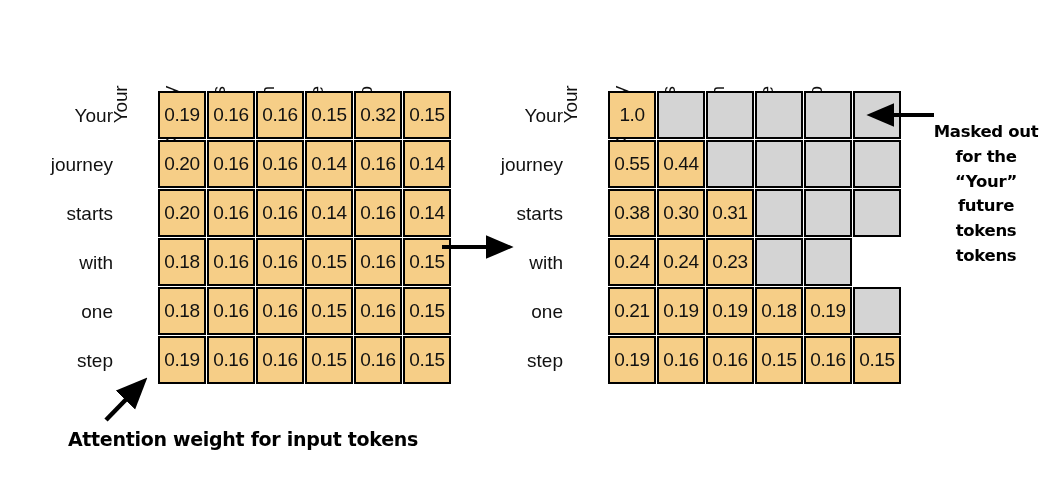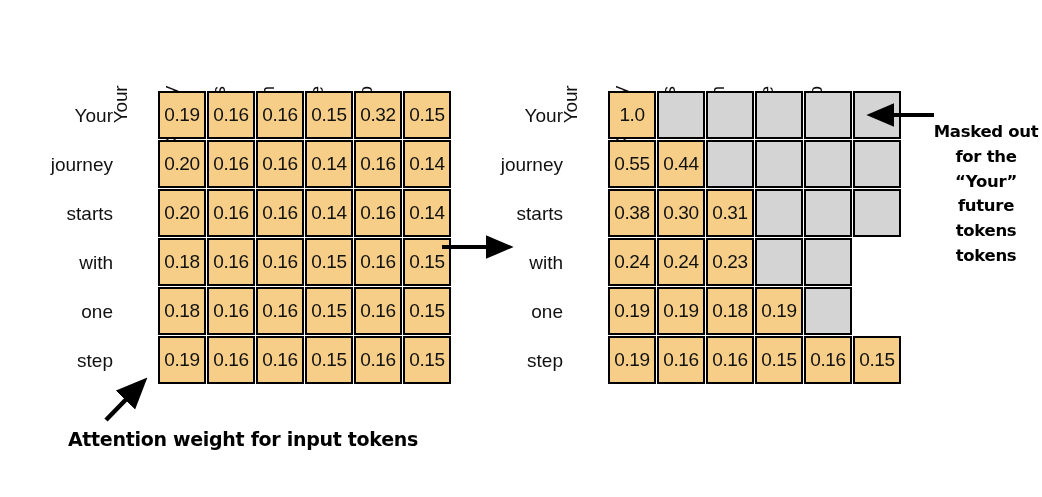--- a/index.html
+++ b/index.html
@@ -320,20 +320,21 @@
 
     <div class="grid-row">
       <div class="cell">0.24</div>
       <div class="cell">0.24</div>
       <div class="cell">0.23</div>
       <div class="cell masked"></div>
       <div class="cell masked"></div>
     </div>
 
     <div class="grid-row">
+      <div class="cell">0.21</div>
       <div class="cell">0.19</div>
       <div class="cell">0.19</div>
       <div class="cell">0.18</div>
       <div class="cell">0.19</div>
       <div class="cell masked"></div>
     </div>
 
     <div class="grid-row">
       <div class="cell">0.19</div>
       <div class="cell">0.16</div>

